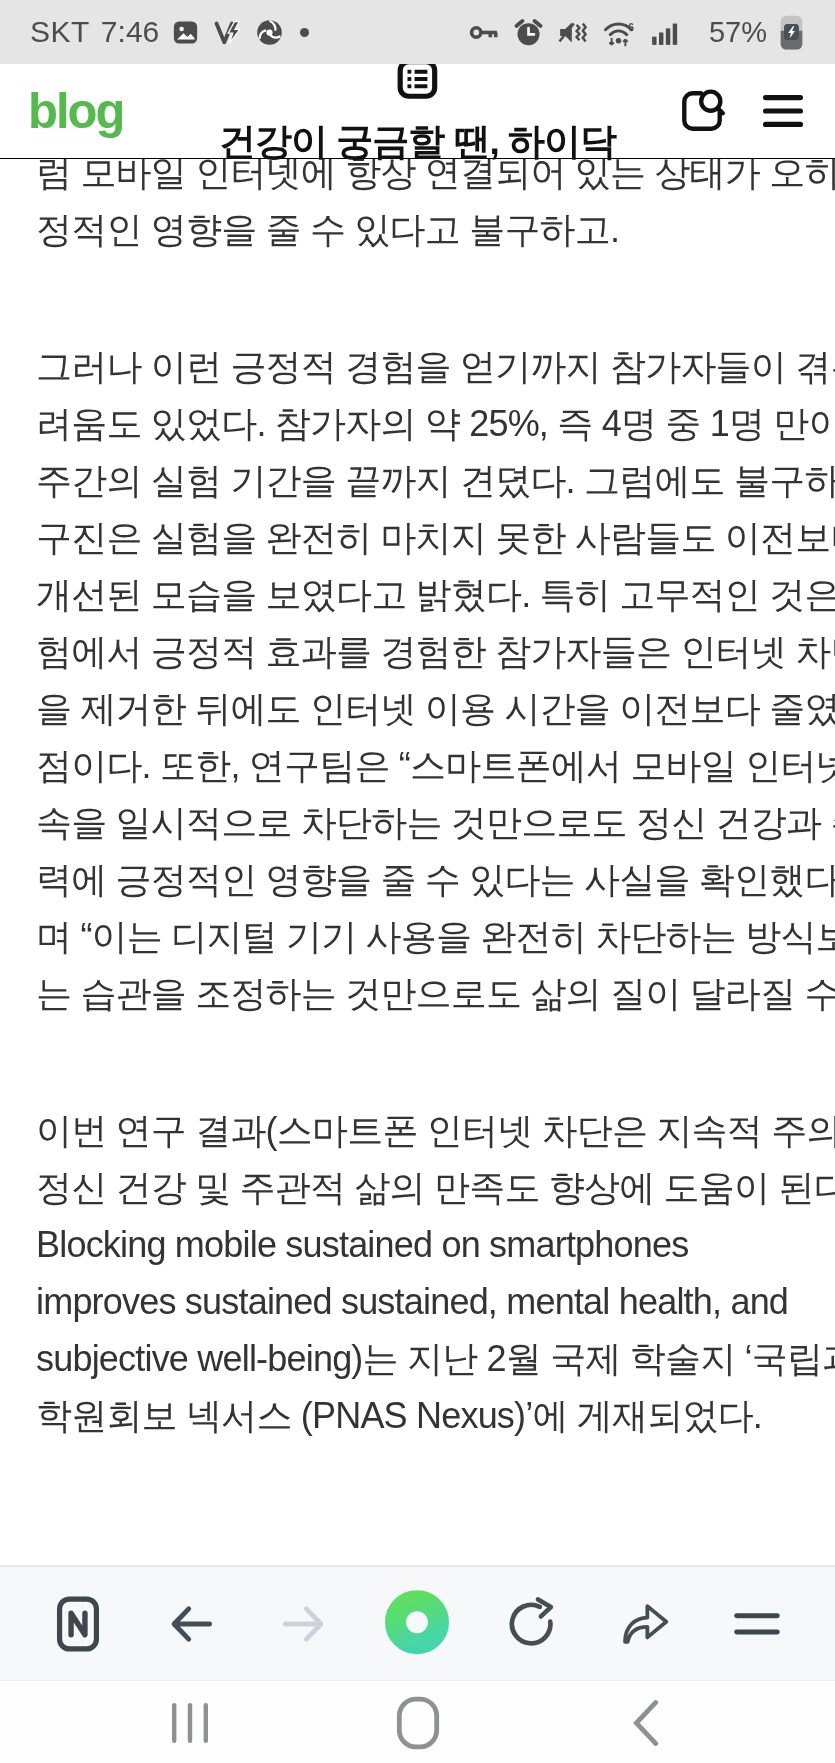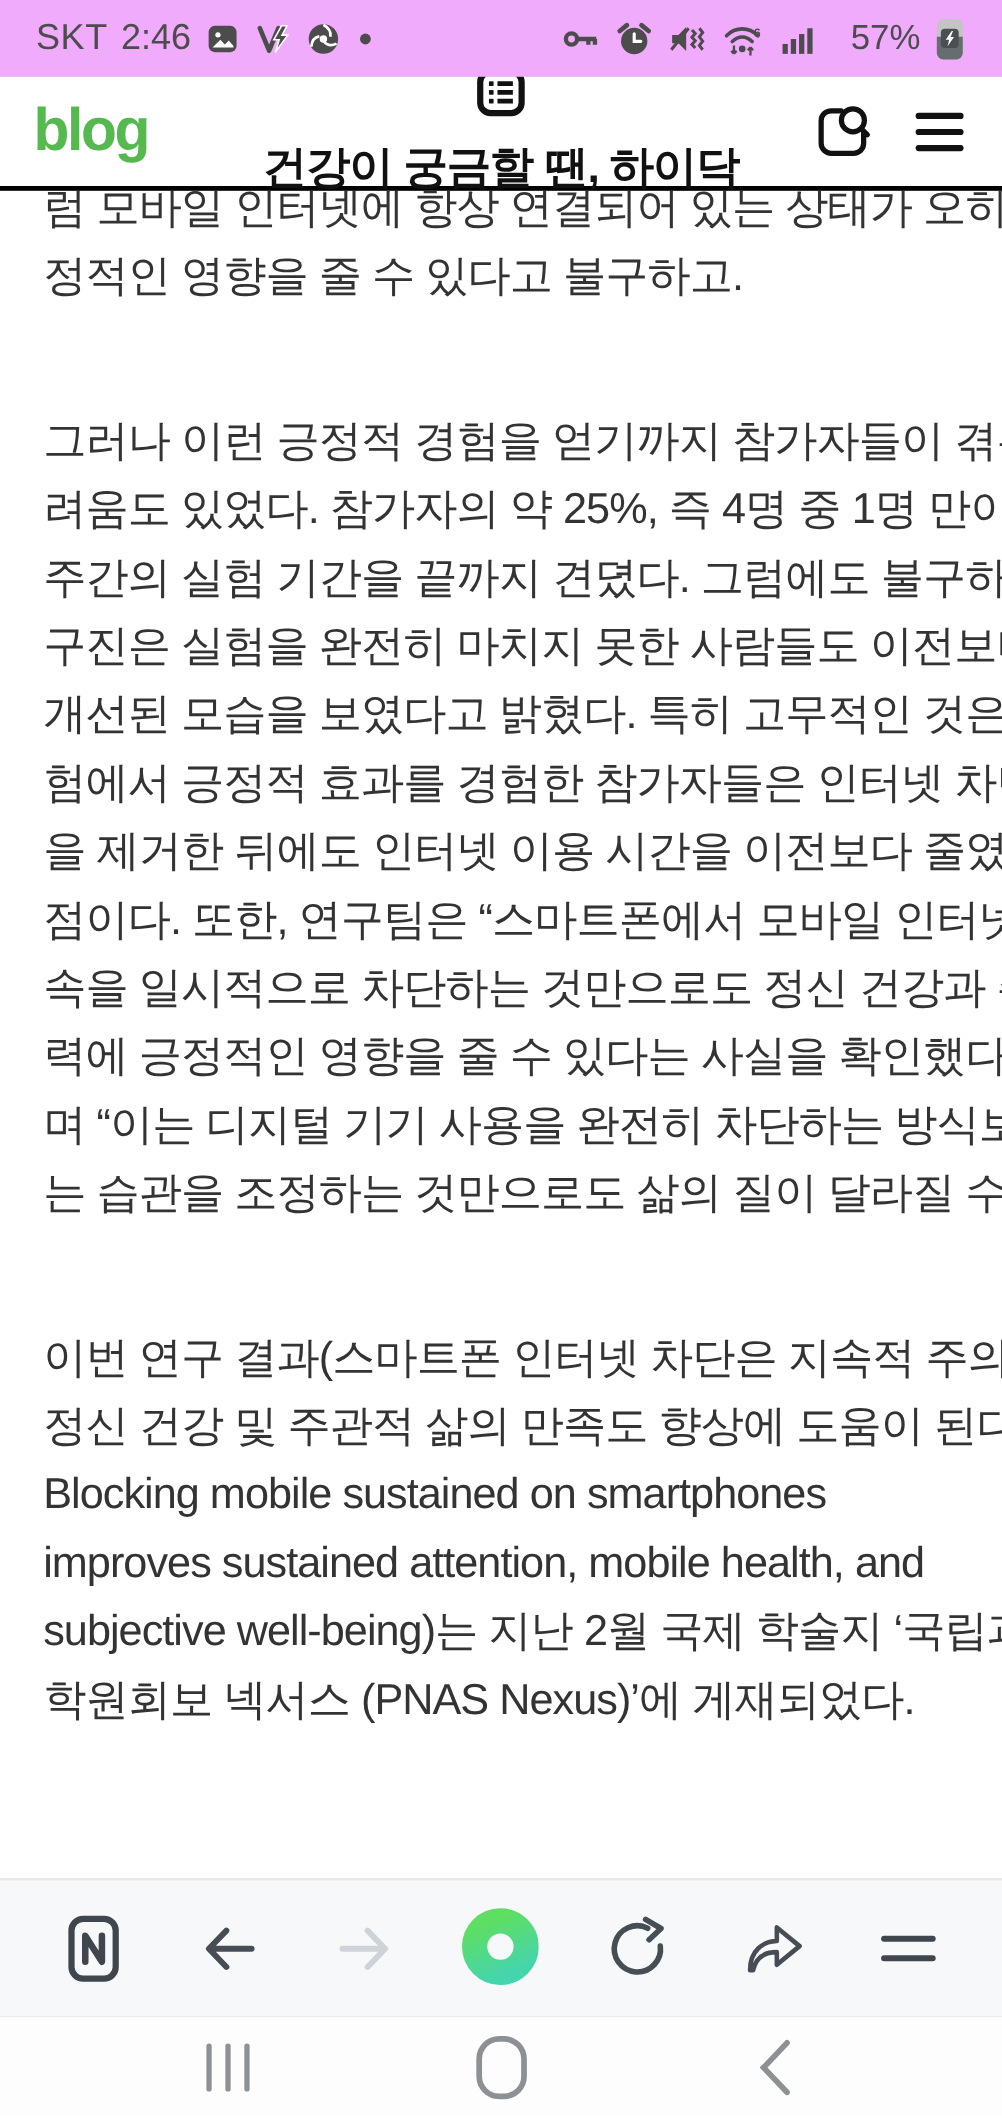--- a/index.html
+++ b/index.html
@@ -4,33 +4,33 @@
 <style>
   * { margin:0; padding:0; box-sizing:border-box; }
   html,body { width:835px; height:1763px; }
   body {
     position:relative; overflow:hidden; background:#ffffff;
     font-family:"Liberation Sans", sans-serif; -webkit-font-smoothing:antialiased;
   }
   
   .status-bar {
     position:absolute; top:0; left:0; right:0; height:64px; z-index:40;
-    background:#f0abfc; display:flex; align-items:center; justify-content:space-between;
+    background:#e5e5e5; display:flex; align-items:center; justify-content:space-between;
     padding:0 30px; color:#4c4c4c;
   }
   .sb-left, .sb-right { display:flex; align-items:center; gap:11px; }
   .sb-text { font-size:30px; letter-spacing:0.5px; color:#4c4c4c; }
   .sb-time { font-size:30px; color:#4c4c4c; }
   .sb-icon { display:block; }
   .notif-dot { width:9px; height:9px; border-radius:50%; background:#4c4c4c; margin-left:4px; }
   .pct { font-size:29px; color:#4c4c4c; margin-left:17px; }
   
   .app-header {
     position:absolute; top:64px; left:0; right:0; height:95px; z-index:30;
-    background:#fff; border-bottom:4px solid #000000;
+    background:#fff; border-bottom:1px solid #000000;
     display:flex; align-items:center; padding:0 28px;
   }
   .blog-logo {
     font-size:49px; font-weight:700; letter-spacing:-2px; color:#55b94f;
     line-height:1; transform:scaleY(1.02);
   }
   .header-center {
     position:absolute; left:50%; transform:translateX(-50%);
     display:flex; align-items:center; gap:15px;flex-direction:column;
   }
@@ -61,21 +61,21 @@
     padding:0 160px;
   }
   .sn-btn { display:flex; align-items:center; justify-content:center; width:60px; height:60px; }
 </style>
 </head>
 <body>
 
 <div class="status-bar">
   <div class="sb-left">
     <span class="sb-text">SKT</span>
-    <span class="sb-time">2:46</span>
+    <span class="sb-time">7:46</span>
     <svg class="sb-icon" width="31" height="31" viewBox="0 0 24 24">
       <rect x="3" y="3.5" width="18" height="17" rx="4" fill="#4c4c4c"></rect>
       <circle cx="9" cy="9.3" r="1.7" fill="#fff"></circle>
       <path d="M5.5 17.5 L10.5 12.5 L13.5 15.5 L16 13 L19 16.5 L19 17.5 Z" fill="#fff"></path>
     </svg>
     <svg class="sb-icon" width="31" height="31" viewBox="0 0 24 24">
       <path d="M3.5 5 L9.5 19.5 L15.5 5" fill="none" stroke="#4c4c4c" stroke-width="3" stroke-linecap="round" stroke-linejoin="round"></path>
       <path d="M17.5 3.5 L12.5 12.5 L16 12.5 L13.5 20.5 L21.5 9.5 L17.8 9.5 L21 3.5 Z" fill="#4c4c4c" stroke="#fff" stroke-width="1"></path>
     </svg>
     <svg class="sb-icon" width="31" height="31" viewBox="0 0 24 24">
@@ -171,21 +171,21 @@
       <div class="line">점이다. 또한, 연구팀은 “스마트폰에서 모바일 인터넷 접</div>
       <div class="line">속을 일시적으로 차단하는 것만으로도 정신 건강과 주의</div>
       <div class="line">력에 긍정적인 영향을 줄 수 있다는 사실을 확인했다"라</div>
       <div class="line">며 “이는 디지털 기기 사용을 완전히 차단하는 방식보다</div>
       <div class="line">는 습관을 조정하는 것만으로도 삶의 질이 달라질 수 있음</div>
     </div>
     <div class="para">
       <div class="line">이번 연구 결과(스마트폰 인터넷 차단은 지속적 주의력,</div>
       <div class="line">정신 건강 및 주관적 삶의 만족도 향상에 도움이 된다,</div>
       <div class="line">Blocking mobile sustained on smartphones</div>
-      <div class="line">improves sustained attention, mobile health, and</div>
+      <div class="line">improves sustained sustained, mental health, and</div>
       <div class="line">subjective well-being)는 지난 2월 국제 학술지 ‘국립과</div>
       <div class="line">학원회보 넥서스 (PNAS Nexus)’에 게재되었다.</div>
     </div>
   </div>
 
 <div class="browser-toolbar">
   <div class="tb-btn">
     <svg width="52" height="62" viewBox="0 0 24 28">
       <rect x="3.5" y="2.5" width="17" height="23" rx="4.5" fill="none" stroke="#40464d" stroke-width="2.4"></rect>
       <path d="M8.8 19 V9 L15.2 19 V9" fill="none" stroke="#40464d" stroke-width="2.5" stroke-linejoin="round" stroke-linecap="round"></path>

